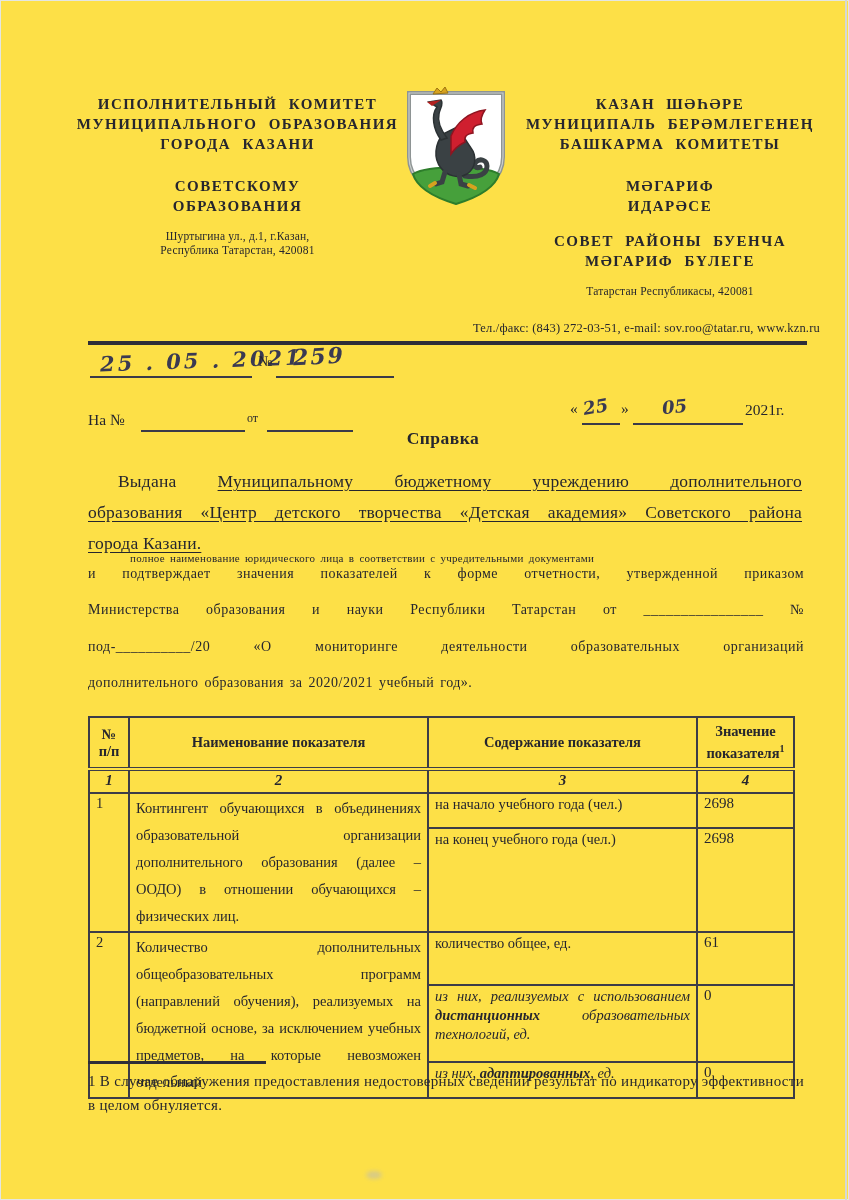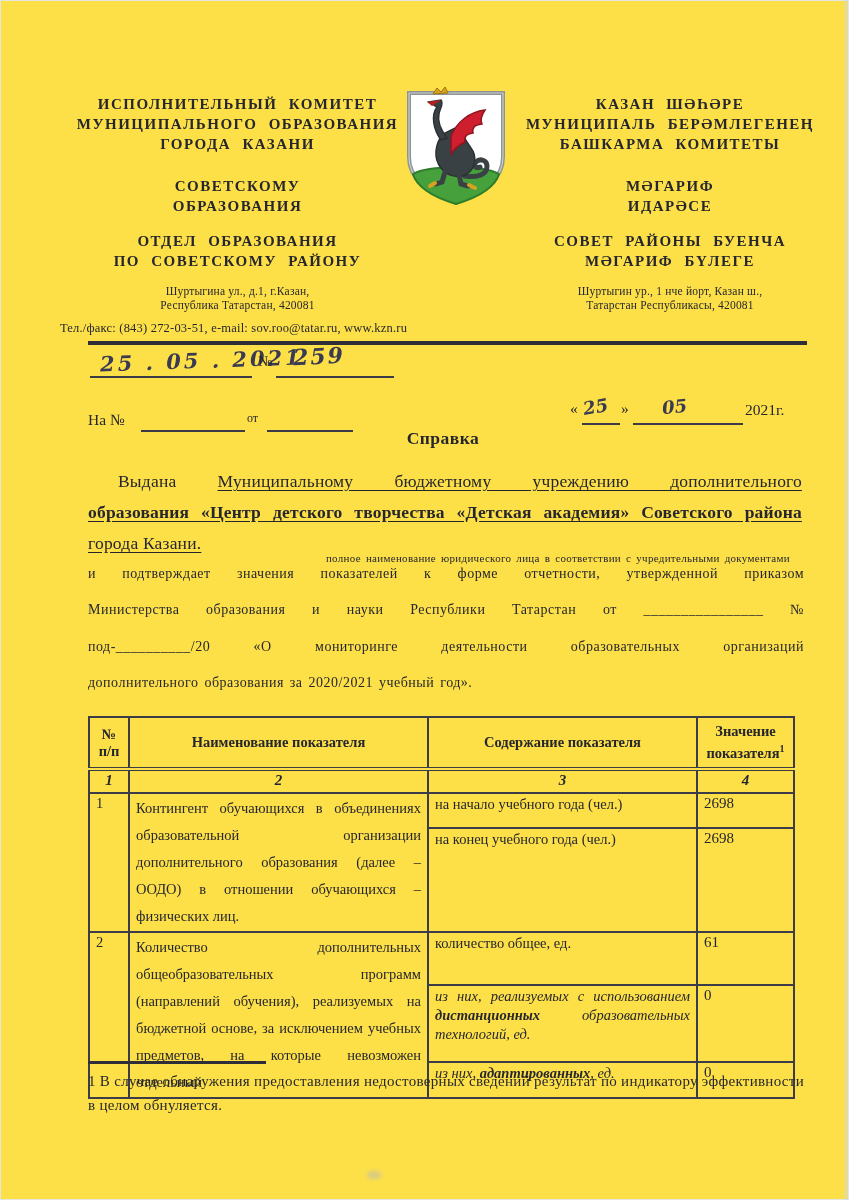--- a/index.html
+++ b/index.html
@@ -13,21 +13,21 @@
   
   .hdr{position:absolute;text-align:center;}
   .hdr-left{left:70px;top:94px;width:335px;}
   .hdr-right{left:500px;top:94px;width:340px;}
   .org-line{font-weight:bold;font-size:15px;line-height:20px;letter-spacing:1.5px;word-spacing:6px;}
   .dept{margin-top:22px;}
   .division{margin-top:15px;}
   .addr{margin-top:13px;font-size:11.5px;line-height:14px;letter-spacing:.2px;}
   .emblem{position:absolute;left:399px;top:86px;width:114px;height:121px;}
 
-  .contact{position:absolute;left:60px;top:321px;width:760px;text-align:left;
+  .contact{position:absolute;left:60px;top:321px;width:760px;text-align:right;
            font-size:12.5px;letter-spacing:.2px;}
   .sep{position:absolute;left:88px;top:341px;width:719px;height:3.5px;background:#2e2e38;}
 
   .hw{font-family:"DejaVu Serif",serif;font-style:italic;font-weight:bold;color:#3a3a52;}
   .hw-date{position:absolute;left:100px;top:348px;font-size:21px;letter-spacing:3px;transform:rotate(-2deg);}
   .hw-num{position:absolute;left:293px;top:343px;font-size:22px;letter-spacing:2px;transform:rotate(-3deg);}
   .hw-day{position:absolute;left:583px;top:396px;font-size:18px;transform:rotate(-10deg);}
   .hw-month{position:absolute;left:662px;top:396px;font-size:18px;transform:rotate(-6deg);}
   .uline{position:absolute;height:2px;background:#3a3a48;}
   .u-hw1{left:90px;top:376px;width:162px;}
@@ -44,24 +44,24 @@
   .u-month{left:633px;top:423px;width:110px;}
   .year-suffix{position:absolute;left:745px;top:401px;font-size:15.5px;}
 
   .title{position:absolute;left:88px;top:428px;width:710px;text-align:center;
          font-weight:bold;font-size:17.5px;letter-spacing:.5px;}
 
   .pline{position:absolute;left:88px;width:714px;font-size:17.5px;letter-spacing:.2px;
          text-align:justify;text-align-last:justify;white-space:normal;}
   .pline.last{text-align-last:left;}
   .p1-1{top:471px;padding-left:30px;width:684px;}
-  .p1-2{top:502px;font-weight:bold;}
+  .p1-2{top:502px;}
   .p1-3{top:533px;}
   .org-u{text-decoration:underline;text-underline-offset:3px;}
-  .caption{position:absolute;left:130px;top:552px;width:660px;text-align:right;
+  .caption{position:absolute;left:130px;top:552px;width:660px;text-align:left;
            font-size:11px;letter-spacing:.3px;word-spacing:2px;}
   .p2{font-size:14px;letter-spacing:.5px;word-spacing:2px;width:716px;}
   .p2-1{top:566px;}
   .p2-2{top:602px;}
   .p2-3{top:639px;}
   .p2-4{top:675px;}
 
   
   .tbl-wrap{position:absolute;left:88px;top:716px;width:707px;}
   table{border-collapse:collapse;table-layout:fixed;width:705px;font-size:14.5px;color:#26262e;}
@@ -90,24 +90,20 @@
   <div class="smudge"></div>
 
   <div class="hdr hdr-left">
     <div class="org-line">ИСПОЛНИТЕЛЬНЫЙ  КОМИТЕТ</div>
     <div class="org-line">МУНИЦИПАЛЬНОГО  ОБРАЗОВАНИЯ</div>
     <div class="org-line">ГОРОДА  КАЗАНИ</div>
     <div class="dept">
       <div class="org-line">СОВЕТСКОМУ</div>
       <div class="org-line">ОБРАЗОВАНИЯ</div>
     </div>
-    <div class="division">
-      <div class="org-line">ОТДЕЛ  ОБРАЗОВАНИЯ</div>
-      <div class="org-line">ПО СОВЕТСКОМУ  РАЙОНУ</div>
-    </div>
     <div class="addr">
       <div>Шуртыгина ул., д.1, г.Казан,</div>
       <div>Республика Татарстан, 420081</div>
     </div>
   </div>
 
   <div class="emblem">
     <svg width="114" height="121" viewBox="0 0 114 121" xmlns="http://www.w3.org/2000/svg">
       <path d="M10,7 h94 v64 c0,23 -20,36 -47,44 c-27,-8 -47,-21 -47,-44 z" fill="#ffffff" stroke="#8e9494" stroke-width="4"></path>
       <path d="M10,7 h94 v64 c0,23 -20,36 -47,44 c-27,-8 -47,-21 -47,-44 z" fill="none" stroke="#c9cecc" stroke-width="1.2"></path>
@@ -135,21 +131,20 @@
     <div class="org-line">БАШКАРМА  КОМИТЕТЫ</div>
     <div class="dept">
       <div class="org-line">МӘГАРИФ</div>
       <div class="org-line">ИДАРӘСЕ</div>
     </div>
     <div class="division">
       <div class="org-line">СОВЕТ РАЙОНЫ БУЕНЧА</div>
       <div class="org-line">МӘГАРИФ БҮЛЕГЕ</div>
     </div>
     <div class="addr">
-      <div>Шуртыгин ур., 1 нче йорт, Казан ш.,</div>
       <div>Татарстан  Республикасы, 420081</div>
     </div>
   </div>
 
   <div class="contact">Тел./факс:  (843) 272-03-51,  e-mail:  sov.roo@tatar.ru,  www.kzn.ru</div>
   <div class="sep"></div>
 
   <div class="hw hw-date">25 . 05 . 2021</div>
   <div class="uline u-hw1"></div>
   <div class="no-sign">№</div>

